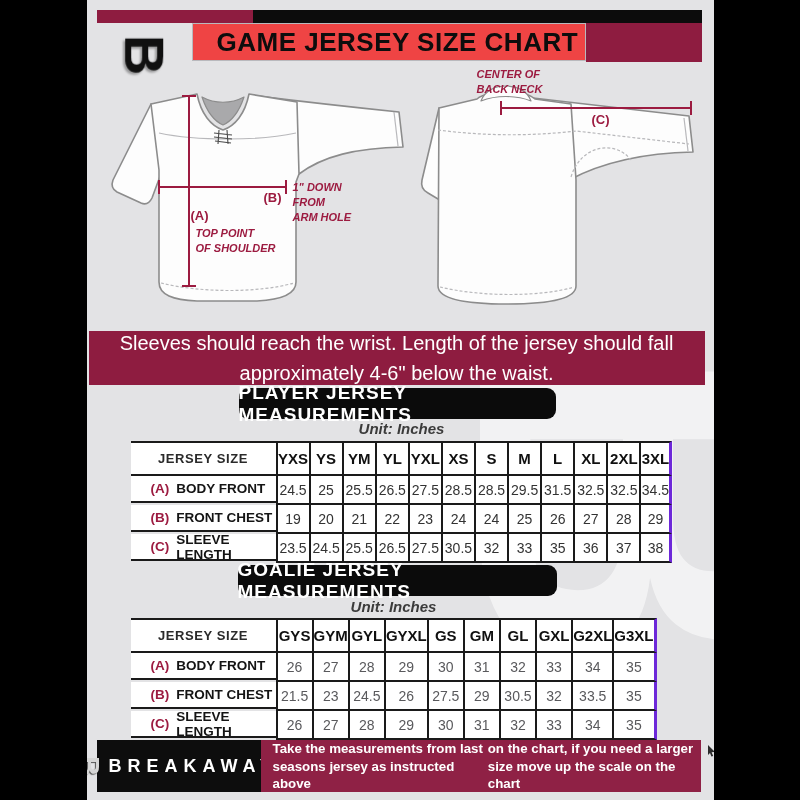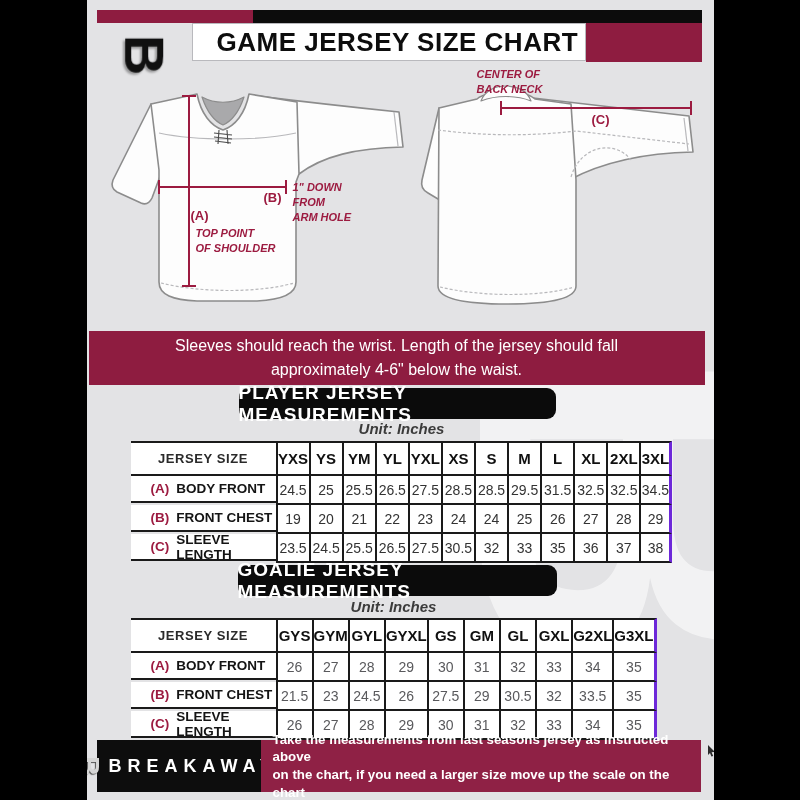--- a/index.html
+++ b/index.html
@@ -15,32 +15,32 @@
     line-height:1;user-select:none;}
 
   .z{position:absolute;z-index:2;}
 
   
   .bar-maroon{left:10px;top:10px;width:156px;height:13px;background:var(--maroon);}
   .bar-black{left:166px;top:10px;width:449px;height:13px;background:var(--ink);}
   .logo-big{left:26px;top:22px;width:64px;height:66px;display:flex;align-items:center;justify-content:center;}
   .logo-big span{font-size:56px;font-weight:bold;color:#101010;transform:rotate(90deg);
     filter:drop-shadow(2px 2px 1px rgba(0,0,0,0.35));line-height:1;}
-  .title-box{left:105px;top:23px;width:394px;height:38px;background:#ffffff;border:1px solid #b9b9bd;
+  .title-box{left:105px;top:23px;width:394px;height:38px;background:#ef4444;border:1px solid #b9b9bd;
     display:flex;align-items:center;box-sizing:border-box;padding-left:24px;}
   .title-box h1{margin:0;font-size:26px;letter-spacing:0.5px;font-weight:bold;color:#0d0d0d;}
   .title-maroon{left:499px;top:23px;width:116px;height:39px;background:var(--maroon);}
 
   
   .m-key{font-size:13px;font-weight:bold;color:var(--line);}
   .m-note{font-size:11px;font-weight:bold;font-style:italic;color:var(--line);line-height:1.35;}
 
   
   .notice{left:2px;top:331px;width:616px;height:54px;background:var(--maroon);color:#fff;
-    display:flex;flex-direction:column;align-items:center;justify-content:center;line-height:1.5;font-size:16px;}
+    display:flex;flex-direction:column;align-items:center;justify-content:center;line-height:1.5;font-size:20px;}
 
   
   .sec-banner{height:31px;background:#0b0b0b;border-radius:9px;color:#fff;display:flex;
     align-items:center;justify-content:center;font-weight:bold;font-size:19px;letter-spacing:1px;}
   .unit{font-size:15px;font-weight:bold;font-style:italic;color:#3b3b3b;text-align:center;}
 
   
   .mtable{position:absolute;display:grid;z-index:2;}
   .cell{background:#fff;display:flex;align-items:center;justify-content:center;
     border-bottom:2px solid #1a1a1a;height:27px;font-size:14px;color:#333;}
@@ -54,21 +54,21 @@
     font-size:13.5px;font-weight:bold;color:#141414;}
   .rowlabel .key{color:var(--line);margin-right:7px;font-weight:800;}
 
   
   .foot-black{left:10px;top:740px;width:164px;height:52px;background:#0d0d0d;display:flex;
     align-items:center;justify-content:center;gap:9px;}
   .foot-black .b{font-size:28px;font-weight:bold;color:#d6d6d6;transform:rotate(90deg);line-height:1;
     text-shadow:1px 1px 1px #555;}
   .foot-black .w{color:#fff;font-size:18px;font-weight:bold;letter-spacing:6px;}
   .foot-maroon{left:174px;top:740px;width:440px;height:52px;background:#8f2145;color:#fff;
-    display:flex;flex-direction:column;justify-content:center;box-sizing:border-box;padding-left:12px;
+    display:flex;justify-content:center;box-sizing:border-box;padding-left:12px;
     font-size:13.3px;font-weight:600;line-height:1.32;}
 
   svg{position:absolute;z-index:1;overflow:visible;}
   .cursor{left:620px;top:745px;width:10px;height:12px;z-index:5;}
 </style>
 </head>
 <body>
 
 <div class="card">
 

